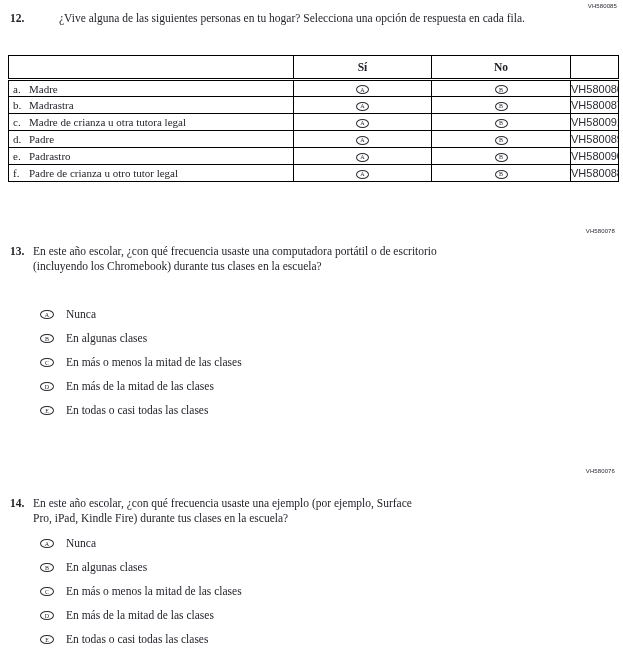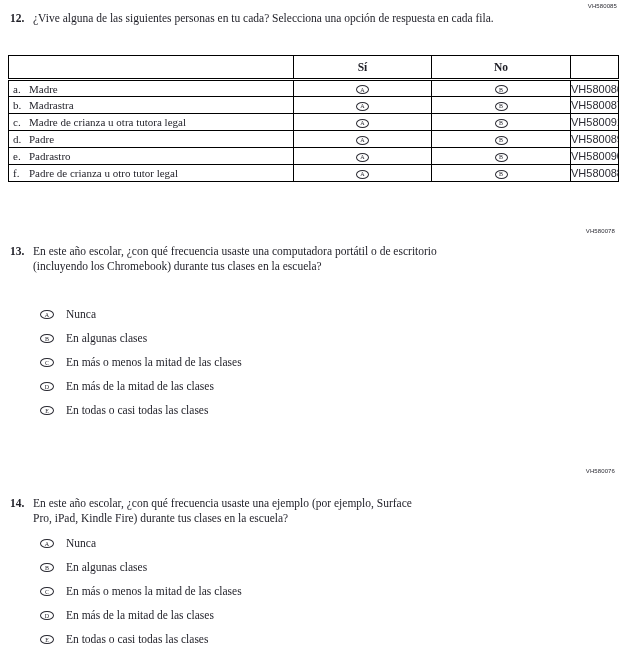--- a/index.html
+++ b/index.html
@@ -20,21 +20,21 @@
   }
   #code-q12 { top: 3px;   right: 6px; }
   #code-q13 { top: 228px; right: 8px; }
   #code-q14 { top: 468px; right: 8px; }
 
   .question {
     position: absolute;
     display: flex;
     align-items: flex-start;
   }
-  #q12 { top: 11px;  left: 10px; }
+  #q12 { top: 11px;  left: 10px; gap: 26px; }
   #q13 { top: 244px; left: 10px; }
   #q14 { top: 496px; left: 10px; }
 
   .qnum {
     font-weight: bold;
     font-size: 11.5px;
     line-height: 15px;
     width: 23px;
     flex-shrink: 0;
   }
@@ -112,21 +112,21 @@
 </style>
 </head>
 <body>
 
 <span id="code-q12" class="qcode">VH580085</span>
 <span id="code-q13" class="qcode">VH580078</span>
 <span id="code-q14" class="qcode">VH580076</span>
 
 <div id="q12" class="question">
   <span class="qnum">12.</span>
-  <div class="qtext"><span>¿Vive alguna de las siguientes personas en tu cada? Selecciona </span><span class="qbold">una</span><span> opción de respuesta en cada fila.</span></div>
+  <div class="qtext"><span>¿Vive alguna de las siguientes personas en tu hogar? Selecciona </span><span class="qbold">una</span><span> opción de respuesta en cada fila.</span></div>
 </div>
 
 <table id="household-table">
   <colgroup>
     <col style="width:285px">
       <col style="width:138px">
       <col style="width:139px">
       <col style="width:48px">
   </colgroup>
   <tbody>

